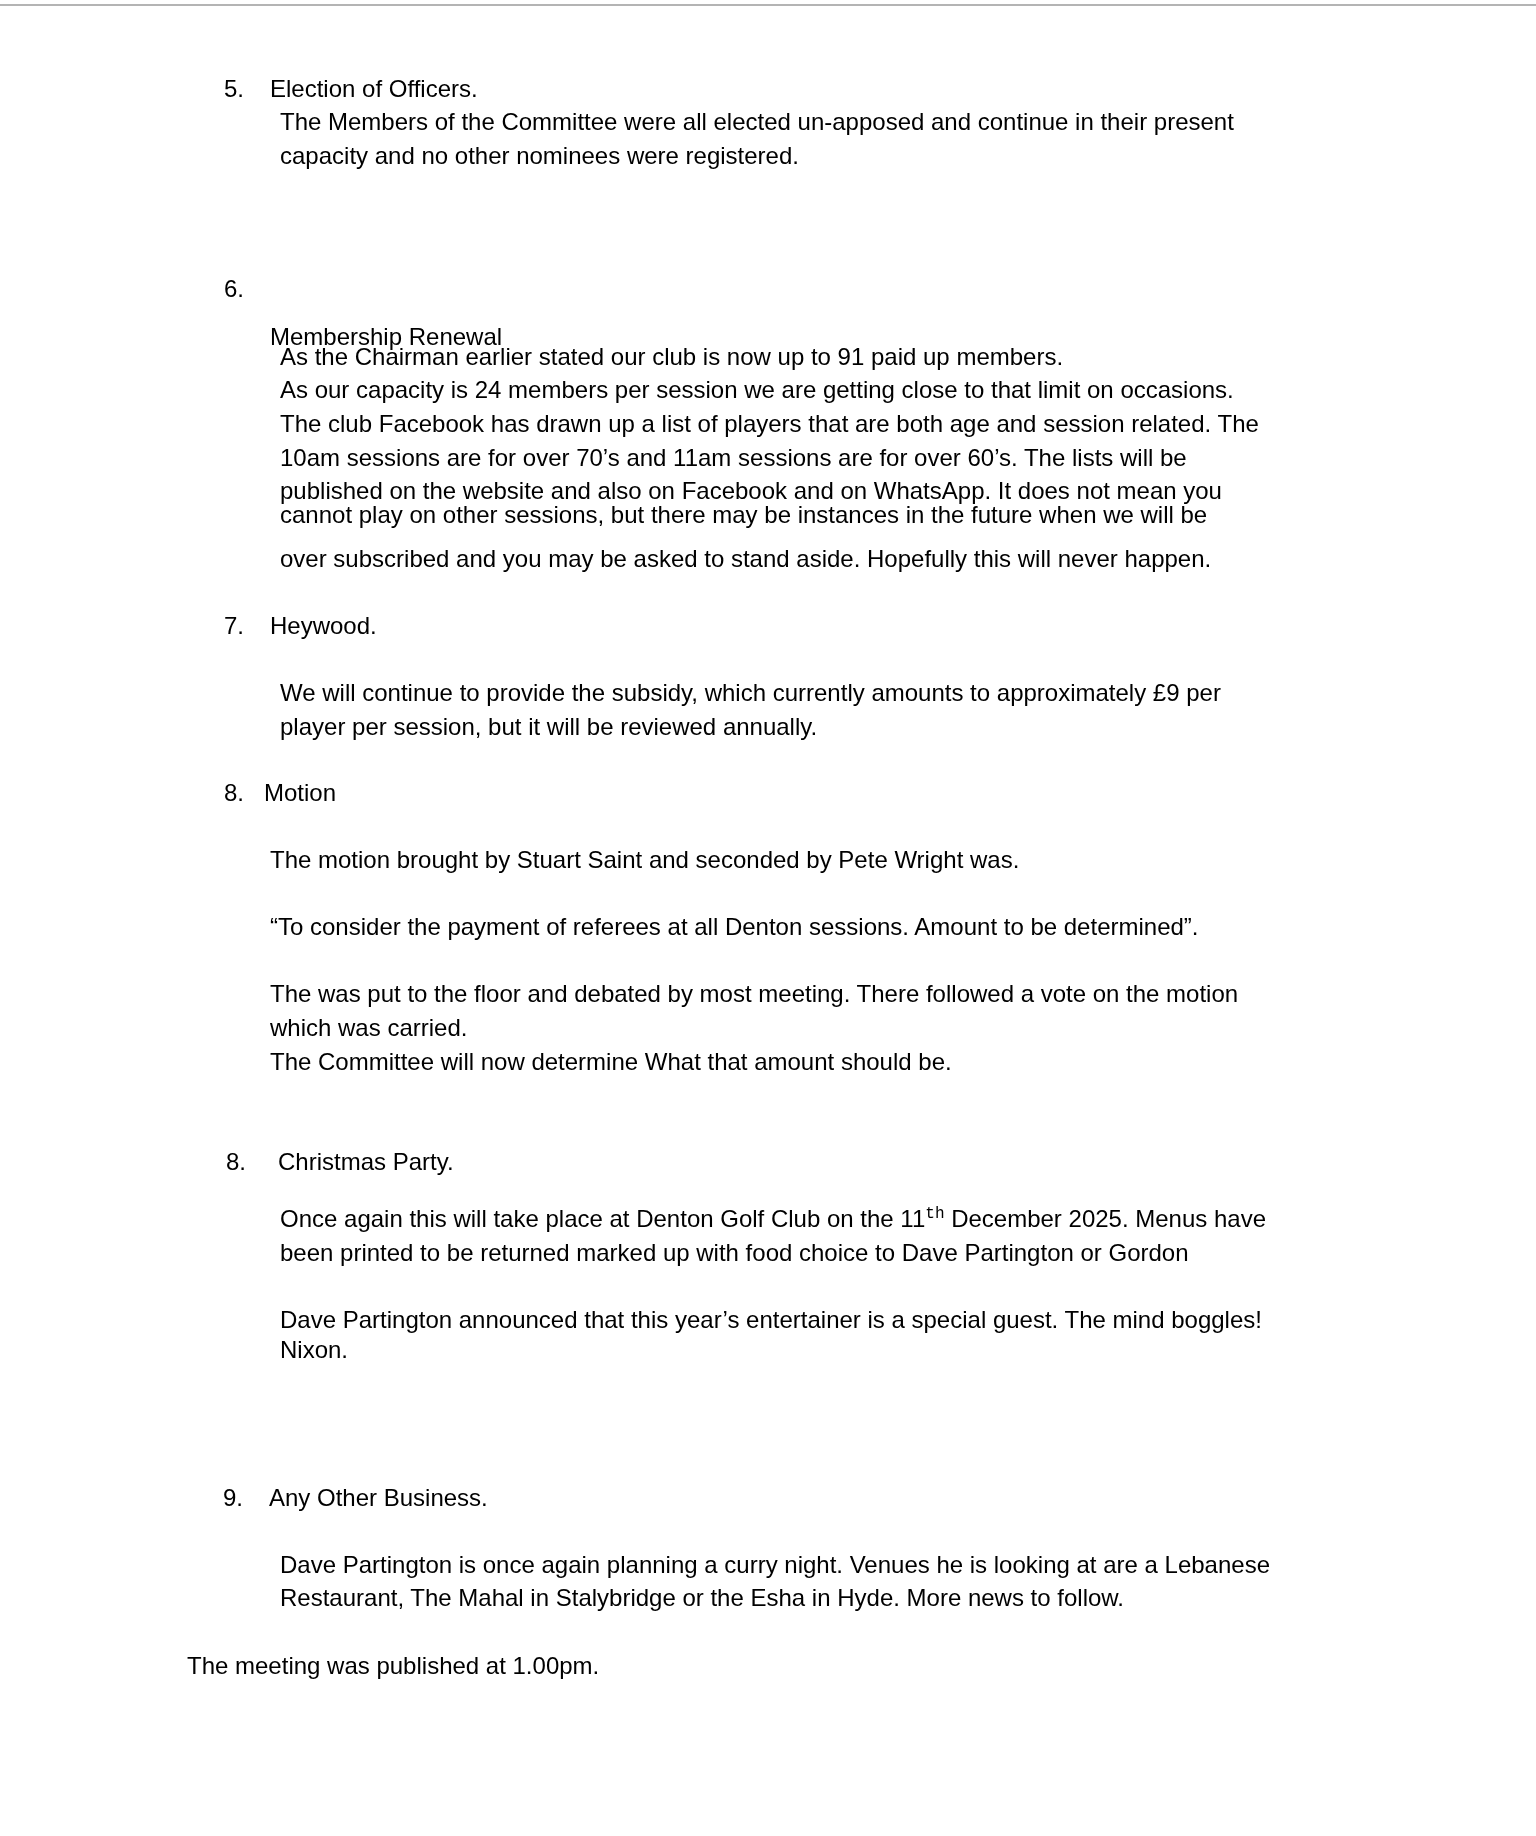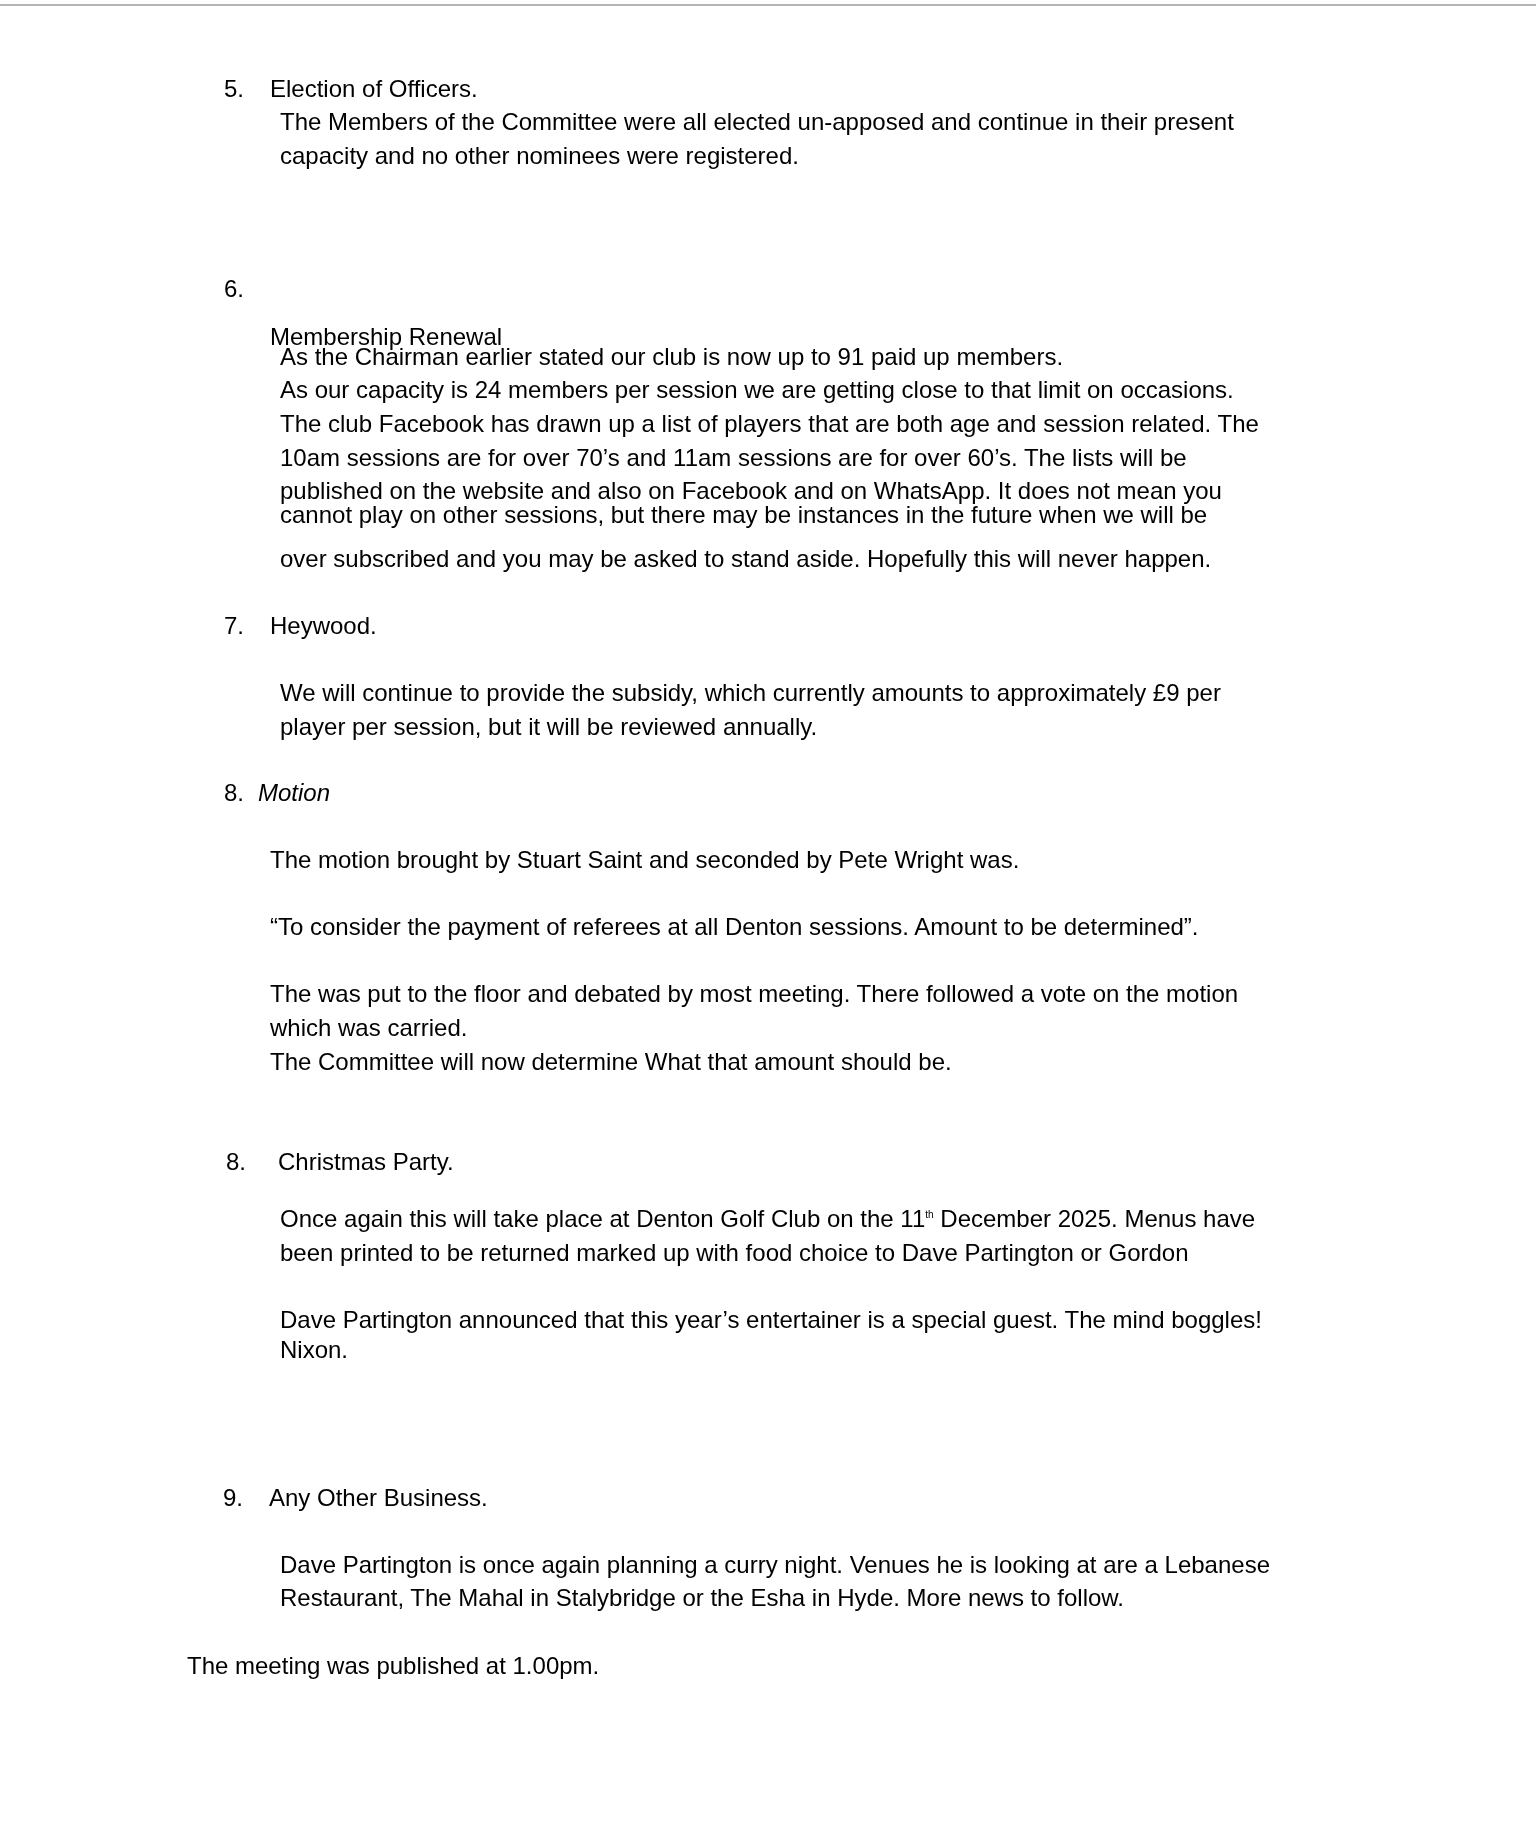--- a/index.html
+++ b/index.html
@@ -10,21 +10,21 @@
     position: absolute;
     font-family: "Liberation Sans", sans-serif;
     font-size: 24px;
     line-height: 24px;
     height: 24px;
     color: #000000;
     white-space: nowrap;
     transform-origin: 0 0;
   }
   .num { }
-  sup.sx { font-size: 10px; vertical-align: 9px; line-height: 0; }
+  sup.sx { font-size: 16px; vertical-align: 9px; line-height: 0; font-family: Liberation Mono, monospace; }
 </style>
 </head>
 <body>
 
 <div class="topline"></div>
 
 <div class="page">
 
   <div>
     <span class="ln num" style="left:224px; top:77px;">5.</span>
@@ -47,21 +47,21 @@
 
   <div>
     <span class="ln num" style="left:224px; top:614px;">7.</span>
     <span class="ln" style="left:270px; top:614px;">Heywood.</span>
     <span class="ln" style="left:280px; top:681px;">We will continue to provide the subsidy, which currently amounts to approximately £9 per</span>
     <span class="ln" style="left:280px; top:715px;">player per session, but it will be reviewed annually.</span>
   </div>
 
   <div>
     <span class="ln num" style="left:224px; top:781px;">8.</span>
-    <span class="ln" style="left:258px; top:781px;font-style:italic;">Motion</span>
+    <span class="ln" style="left:264px; top:781px;">Motion</span>
     <span class="ln" style="left:270px; top:848px;">The motion brought by Stuart Saint and seconded by Pete Wright was.</span>
     <span class="ln" style="left:270px; top:915px;">“To consider the payment of referees at all Denton sessions. Amount to be determined”.</span>
     <span class="ln" style="left:270px; top:982px;">The was put to the floor and debated by most meeting. There followed a vote on the motion</span>
     <span class="ln" style="left:270px; top:1016px;">which was carried.</span>
     <span class="ln" style="left:270px; top:1050px;">The Committee will now determine What that amount should be.</span>
   </div>
 
   <div>
     <span class="ln num" style="left:226px; top:1150px;">8.</span>
     <span class="ln" style="left:278px; top:1150px;">Christmas Party.</span>

